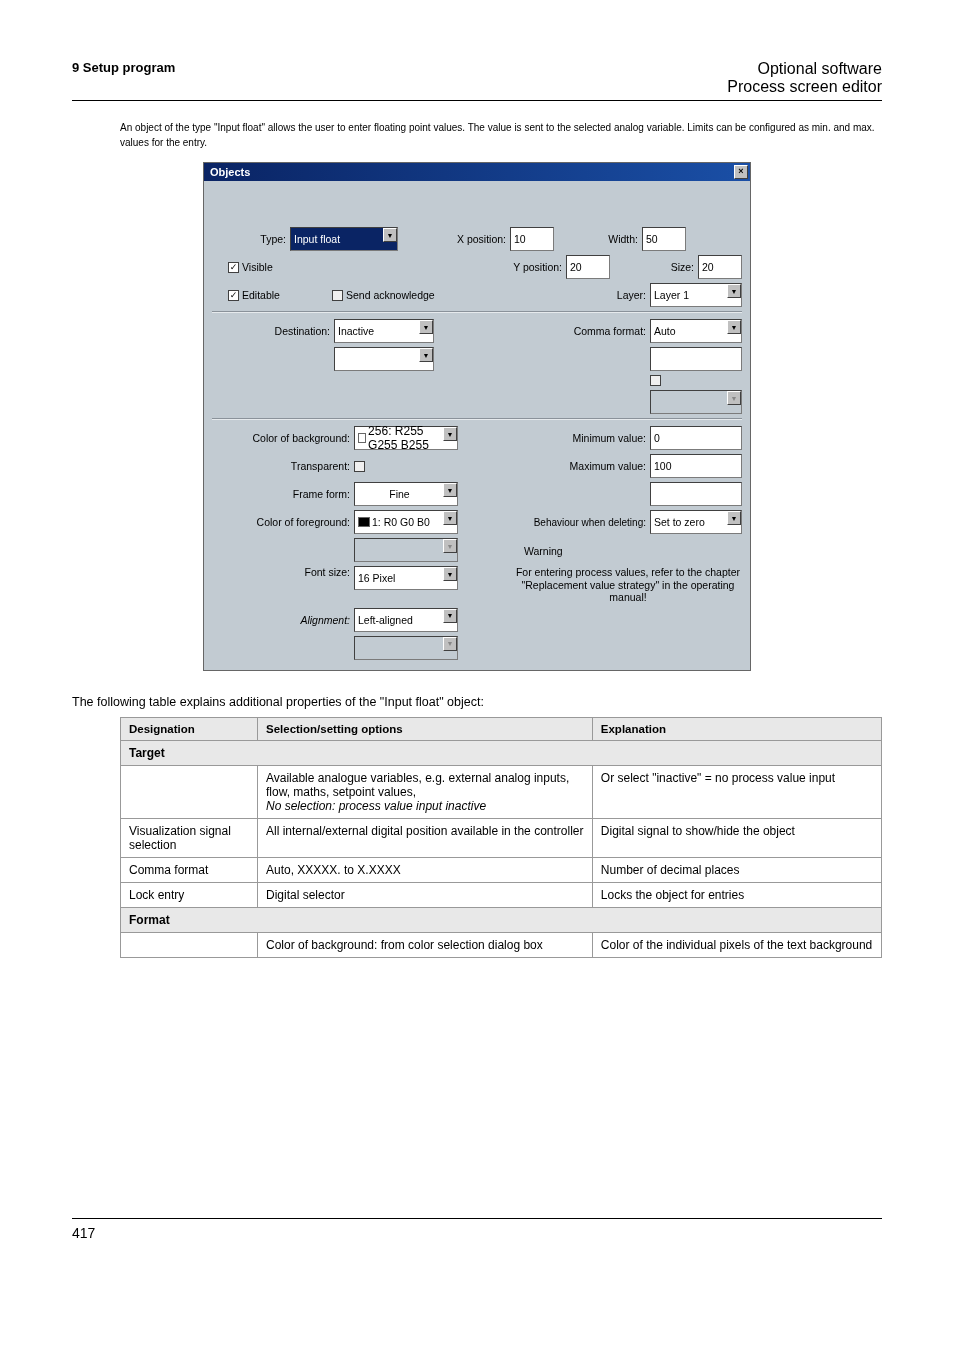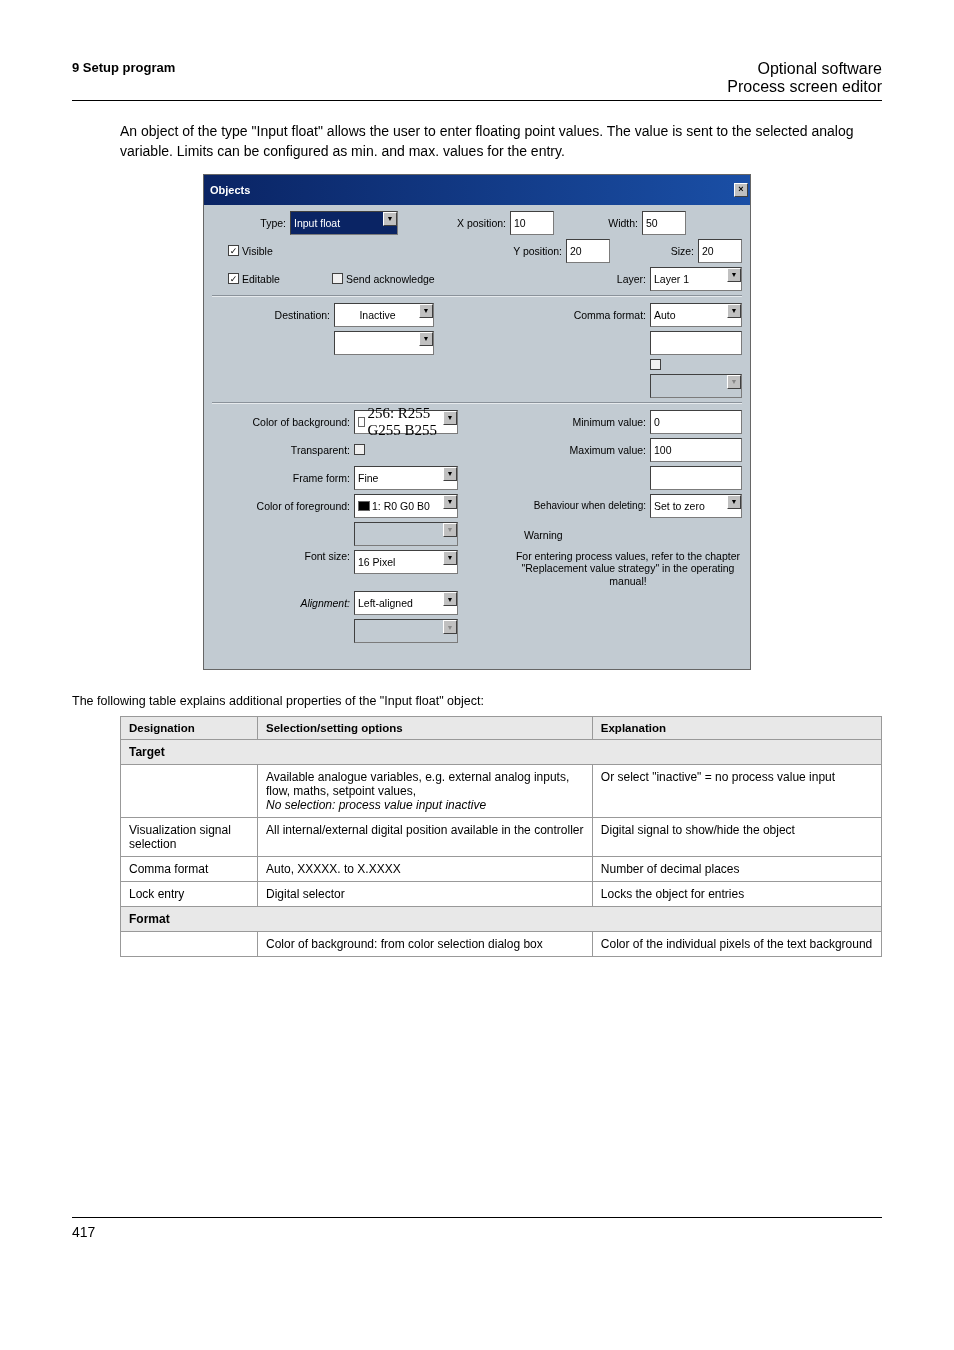--- a/index.html
+++ b/index.html
@@ -2,28 +2,28 @@
 <html><head>
 <meta charset="utf-8">
 <style>
   * { box-sizing: border-box; margin: 0; padding: 0; }
   body { font-family: Arial, sans-serif; font-size: 12px; background: #fff; color: #000; width: 954px; margin: 0 auto; }
   .page { padding: 60px 72px 40px 72px; }
   .header { display: flex; justify-content: space-between; border-bottom: 1px solid #000; padding-bottom: 4px; margin-bottom: 20px; }
   .header-left { font-weight: bold; font-size: 13px; }
   .header-right { text-align: right; font-size: 16px; }
   .section-num { font-weight: bold; font-size: 14px; margin: 14px 0 6px 0; }
-  .body-text { font-size: 14px; line-height: 1.45; margin-bottom: 12px; }
+  .body-text { font-size: 10px; line-height: 1.45; margin-bottom: 12px; }
   .indent { margin-left: 48px; }
 
   
   .dialog { width: 548px; margin: 10px auto 24px auto; background: #c2cbd2; border: 1px solid #666; font-family: "MS Sans Serif", Tahoma, sans-serif; font-size: 10.5px; color: #000; }
-  .titlebar { height: 18px; background: linear-gradient(to right, #0a2464, #1a4fa6); color: #fff; font-weight: bold; display: flex; align-items: center; justify-content: space-between; padding: 15px 2px; font-size: 11px; }
+  .titlebar { height: 18px; background: linear-gradient(to right, #0a2464, #1a4fa6); color: #fff; font-weight: bold; display: flex; align-items: center; justify-content: space-between; padding: 3px 2px; font-size: 11px; }
   .titlebar .close { width: 14px; height: 14px; background: #c0c0c0; border: 1px solid #fff; border-right-color:#404040; border-bottom-color:#404040; color:#000; text-align:center; line-height:11px; font-size:9px; font-weight:bold; }
-  .dlg-body { padding: 6px 8px 22px 8px; }
+  .dlg-body { padding: 6px 8px 6px 8px; margin-top: 40px; }
   .row { display: flex; align-items: center; margin-bottom: 4px; gap: 4px; }
   .lbl { font-size: 10.5px; color: #000; text-align: right; }
   .fld { height: 24px; background: #fff; border: 1px solid #7b7b7b; border-top-color:#404040; border-left-color:#404040; font-size: 10.5px; padding: 0 3px; display:flex; align-items:center; }
   .sel { position: relative; padding-right: 16px; }
   .sel .arrow { position:absolute; right:0; top:0; width:14px; height:14px; background:#c0c0c0; border:1px solid #fff; border-right-color:#404040; border-bottom-color:#404040; display:flex; align-items:center; justify-content:center; font-size:7px; }
   .sel-typesel { background:#0a2464; color:#fff; }
   .chk { width:11px; height:11px; background:#fff; border:1px solid #404040; display:inline-flex; align-items:center; justify-content:center; font-size:9px; margin-right:3px; }
   .chk.off { background:#f0f0f0; }
   .chk-lbl { display:flex; align-items:center; font-size:10.5px; }
   .hr-sep { border-top:1px solid #8a929a; border-bottom:1px solid #e6eaed; margin: 4px 0 6px 0; }
@@ -117,21 +117,21 @@
       <div class="fld sel" style="width:92px;">
         <span>Layer 1</span>
         <span class="arrow">▼</span>
       </div>
     </div>
 
     <div class="hr-sep"></div>
 
     <div class="row">
       <div class="lbl" style="width:118px;">Destination:</div>
-      <div class="fld sel" style="width:100px;justify-content:center;">
+      <div class="fld sel" style="width:100px;">
         <span>Inactive</span>
         <span class="arrow">▼</span>
       </div>
       <div style="flex:1;"></div>
       <div class="lbl" style="width:82px;">Comma format:</div>
       <div class="fld sel" style="width:92px;">
         <span>Auto</span>
         <span class="arrow">▼</span>
       </div>
     </div>
@@ -159,21 +159,21 @@
         <span class="arrow">▼</span>
       </div>
     </div>
 
     <div class="hr-sep"></div>
 
     <div class="row">
       <div class="lbl" style="width:138px;">Color of background:</div>
       <div class="fld sel" style="width:104px;">
         <span class="swatch" style="background:#fff;"></span>
-        <span style="font-size:15px;font-family:Liberation Serif, serif;">256: R255 G255 B255</span>
+        <span style="font-size:12px;">256: R255 G255 B255</span>
         <span class="arrow">▼</span>
       </div>
       <div style="flex:1;"></div>
       <div class="lbl" style="width:80px;">Minimum value:</div>
       <div class="fld" style="width:92px;">
             <span>0</span>
           </div>
     </div>
 
     <div class="row">
@@ -183,21 +183,21 @@
       </label>
       <div style="flex:1;"></div>
       <div class="lbl" style="width:80px;">Maximum value:</div>
       <div class="fld" style="width:92px;">
             <span>100</span>
           </div>
     </div>
 
     <div class="row">
       <div class="lbl" style="width:138px;">Frame form:</div>
-      <div class="fld sel" style="width:104px;">
+      <div class="fld sel" style="width:104px;justify-content:center;">
         <span>Fine</span>
         <span class="arrow">▼</span>
       </div>
       <div style="flex:1;"></div>
       <div style="width:80px;"></div>
       <div class="fld" style="width:92px;"></div>
     </div>
 
     <div class="row">
       <div class="lbl" style="width:138px;">Color of foreground:</div>

